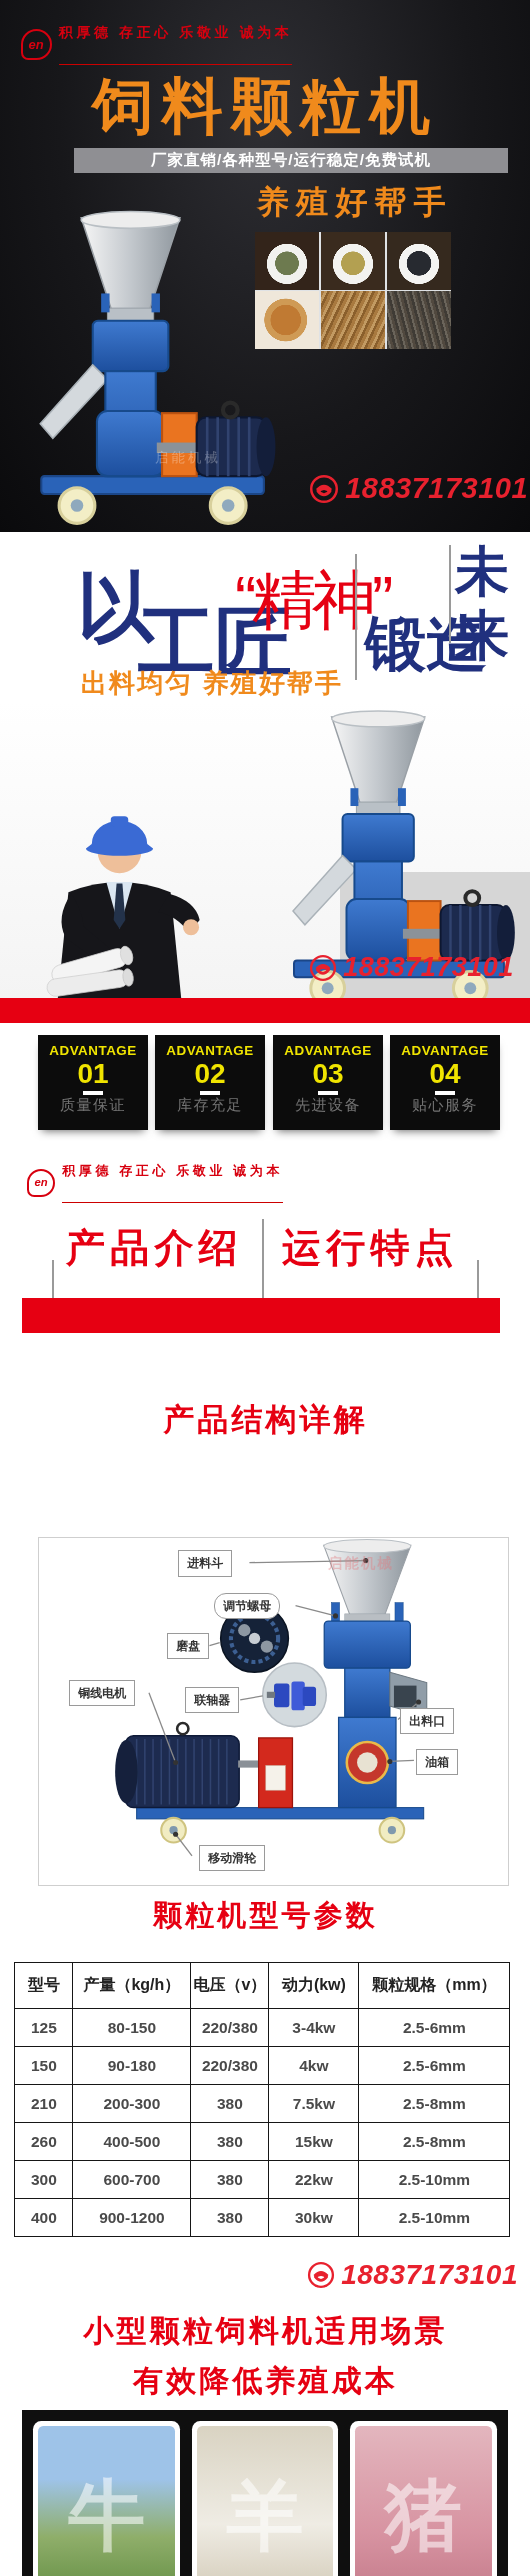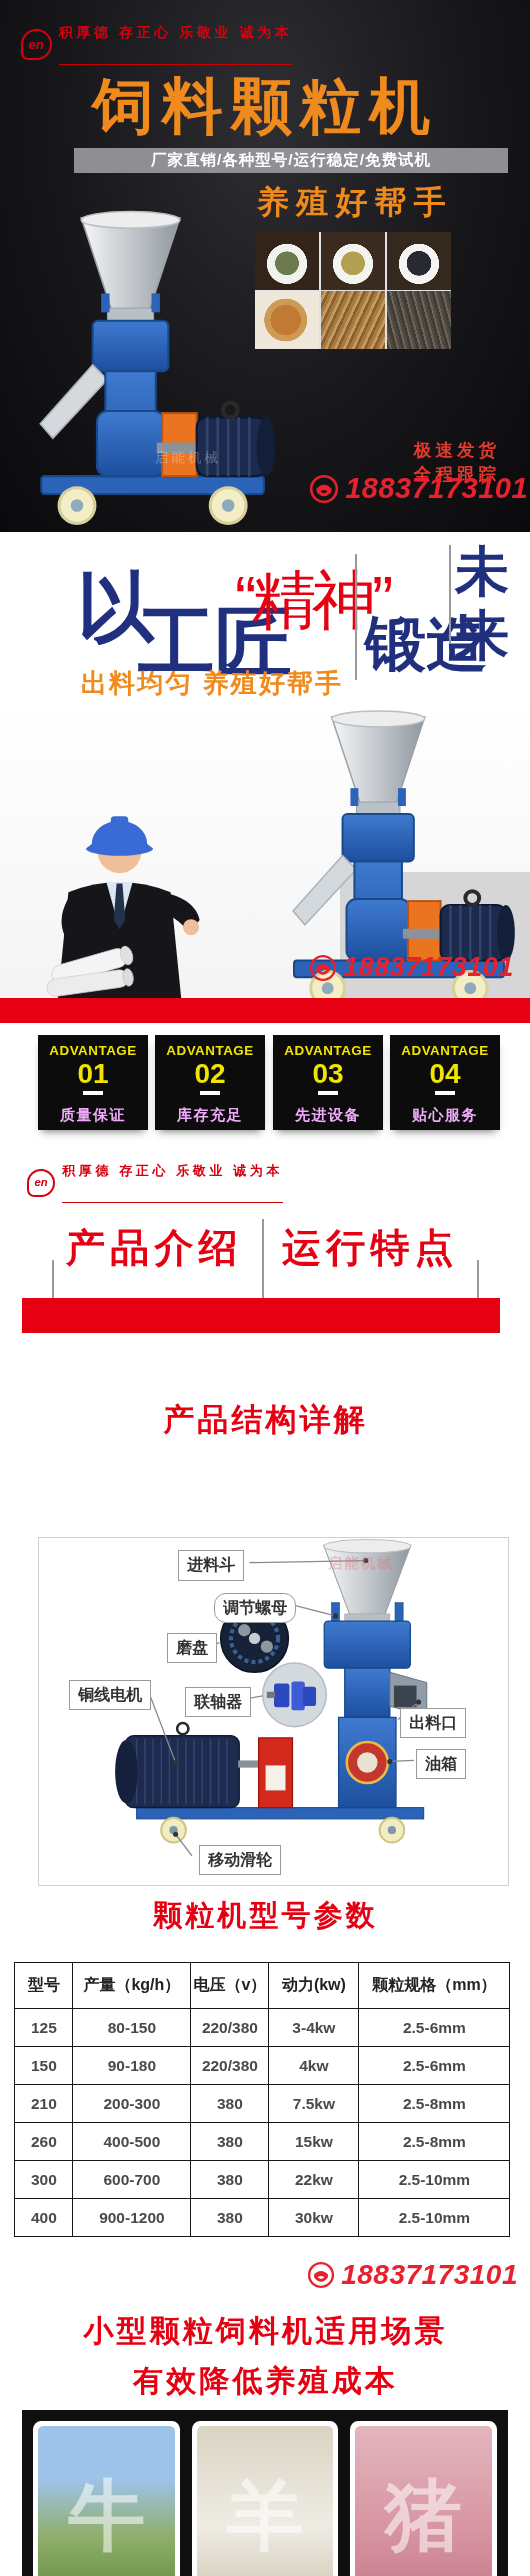--- a/index.html
+++ b/index.html
@@ -58,33 +58,33 @@
   .backdrop{left:340px;top:872px;width:191px;height:127px;background:#d6d6d6;}
 
   
   .band{left:0;top:998px;width:531px;height:25px;background:#e60012;}
   .adv-card{top:1035px;width:110px;height:95px;background:#0c0c0c;
             box-shadow:0 6.2px 8.2px -4.1px rgba(0,0,0,.55);
             display:flex;flex-direction:column;align-items:center;padding-top:8.2px;box-sizing:border-box;}
   .adv-tag{color:#f0e400;font-size:13.4px;font-weight:700;letter-spacing:0.5px;}
   .adv-num{color:#f0e400;font-size:28px;font-weight:700;margin-top:2.1px;line-height:1;}
   .adv-bar{width:19.6px;height:4.1px;background:#fff;margin-top:3.1px;}
-  .adv-text{color:#f0abfc;font-size:15px;font-weight:700;margin-top:11px;letter-spacing:1.5px;}
+  .adv-text{color:#737373;font-size:15px;font-weight:400;margin-top:1px;letter-spacing:1.5px;}
 
   
   .intro-word{font-size:39px;font-weight:900;color:#e60012;letter-spacing:5.2px;line-height:1;}
   .redbar{left:22px;top:1298px;width:478px;height:35px;background:#e60012;}
 
   
   .sec-title{left:0;width:531px;text-align:center;color:#e60012;font-weight:900;letter-spacing:3.1px;line-height:1.15;}
 
   
   .diagram{left:38px;top:1537px;width:471px;height:349px;border:1px solid #cfcfcf;background:#fff;box-sizing:border-box;}
   .callout{position:absolute;background:#fff;border:1px solid #9a9a9a;color:#333;
-           font-size:16px;font-weight:700;padding:3.6px 8.2px;white-space:nowrap;}
+           font-size:12px;font-weight:700;padding:3.6px 8.2px;white-space:nowrap;}
   .wm-diag{position:absolute;left:289px;top:15.5px;color:rgba(226,120,126,.4);
            font-size:14.4px;font-weight:900;letter-spacing:2.1px;}
 
   
   .spec-table{position:absolute;left:14.4px;top:1962px;width:496px;border-collapse:collapse;table-layout:fixed;}
   .spec-table th,.spec-table td{border:1.5px solid #161616;text-align:center;font-weight:700;}
   .spec-table th{height:43px;font-size:16px;color:#222;}
   .spec-table td{height:35px;font-size:15.5px;color:#4a4a4a;}
 
   
@@ -178,24 +178,20 @@
       </svg>
     <div class="abs pellet-grid">
       <div class="tile p1"></div>
       <div class="tile p2"></div>
       <div class="tile p3"></div>
       <div class="tile p4"></div>
       <div class="tile p5"></div>
       <div class="tile p6"></div>
     </div>
     <div class="abs wm-hero nowrap">启能机械</div>
-    <div class="abs express">
-      <div>极速发货</div>
-      <div>全程跟踪</div>
-    </div>
     <div class="abs phone-row" style="left:309px;top:472px;">
       <svg class="phone-ico" viewBox="0 0 60 60">
           <use href="#sym-phone"></use>
         </svg>
       <span class="phone-num nowrap">18837173101</span>
     </div>
   </div>
 
   <div class="abs navy nowrap" style="left:77px;top:569px;font-size:77px;">以</div>
   <div class="abs navy nowrap" style="left:138px;top:604px;font-size:77px;">工匠</div>

